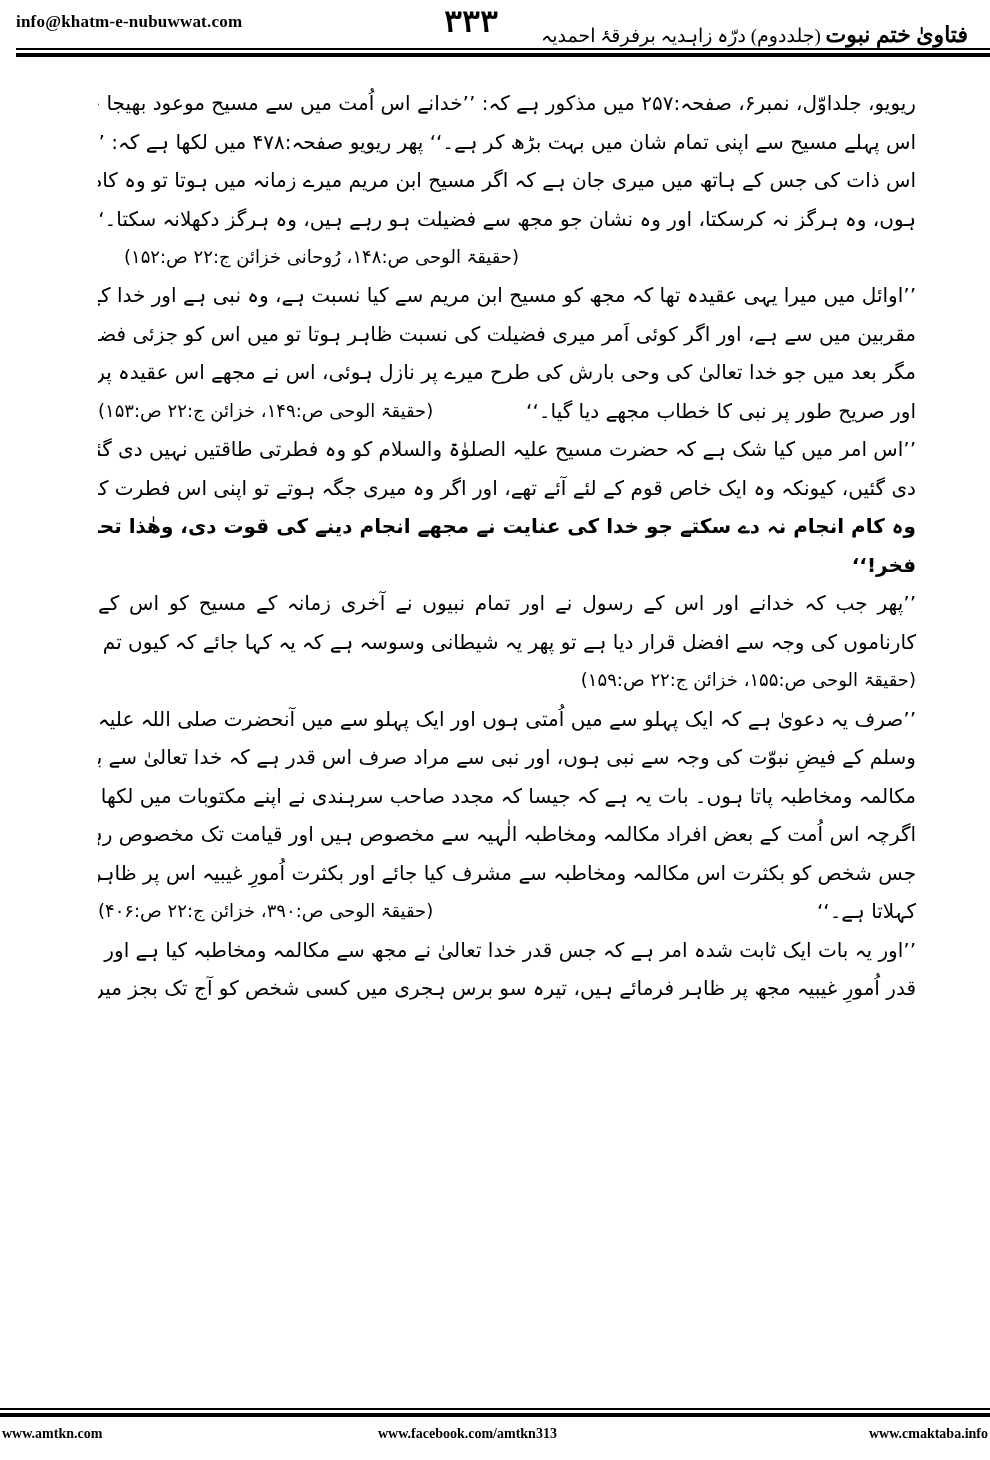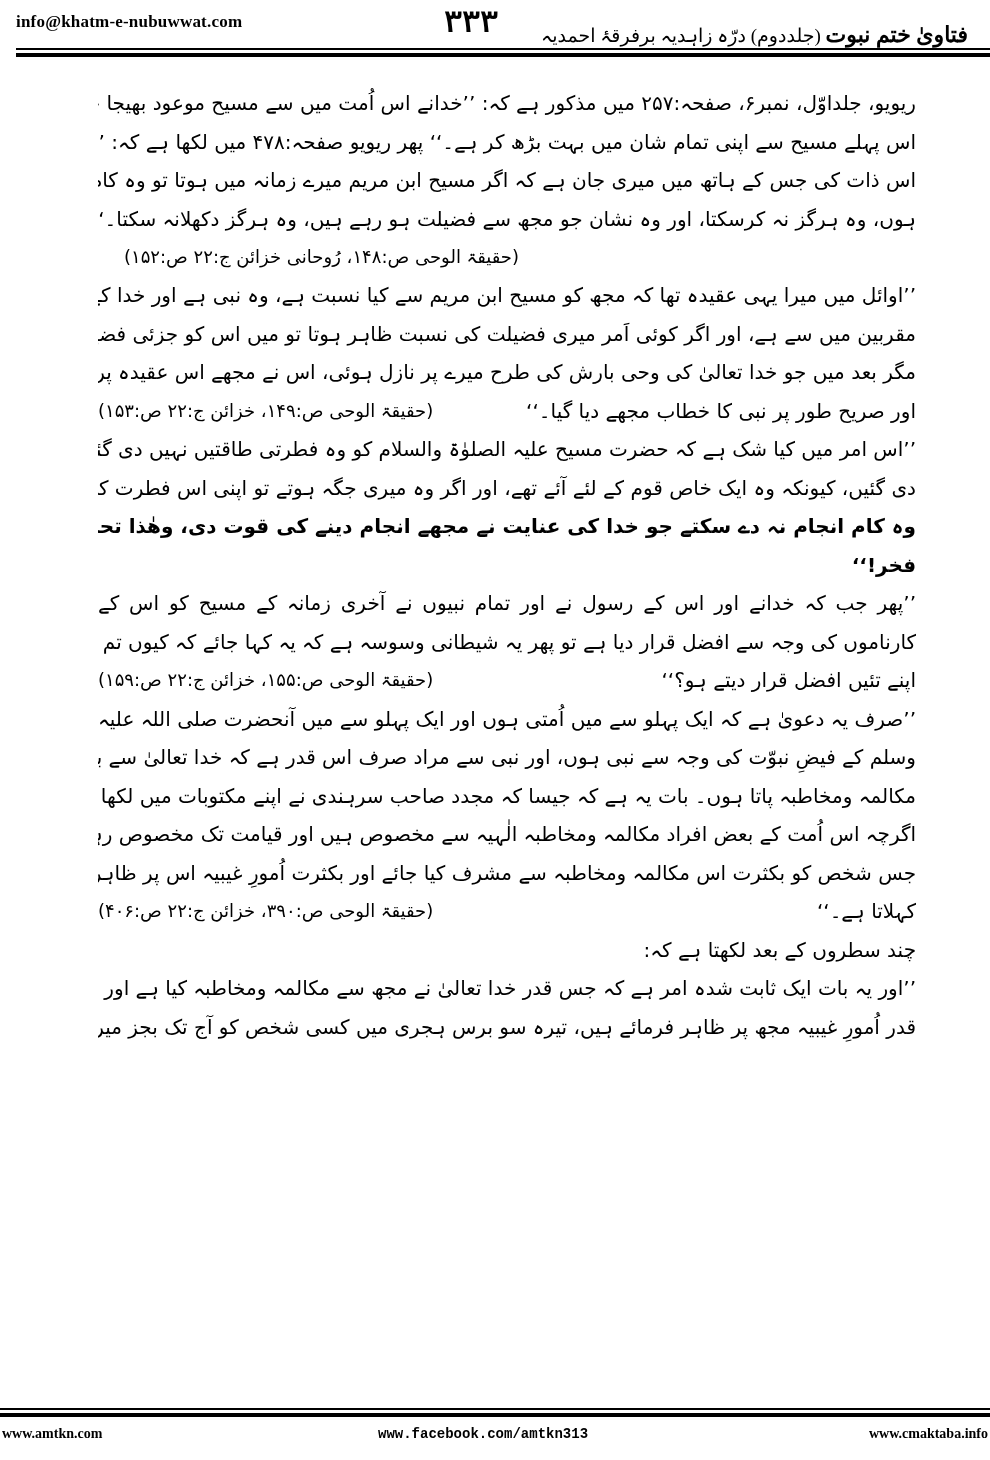--- a/index.html
+++ b/index.html
@@ -53,21 +53,21 @@
     .rule-bottom {
       position: absolute; left: 0; right: 0; top: 1408px; height: 9px;
       border-top: 2px solid #000; border-bottom: 4px solid #000; box-sizing: border-box;
     }
     .footer {
       position: absolute; left: 0; right: 0; top: 1426px; height: 24px;
       font-family: "Liberation Serif", serif; font-weight: bold; font-size: 14px;
     }
     .footer span { position: absolute; top: 0; }
     .f-left { left: 2px; }
-    .f-mid { left: 378px; font-family: Liberation Mono, monospace; }
+    .f-mid { left: 378px; }
     .f-right { right: 2px; }
   </style>
 </head>
 <body>
 
 <div class="header">
   <span class="hdr-email">info@khatm-e-nubuwwat.com</span>
   <span class="hdr-pageno">٣٣٣</span>
   <span class="hdr-title">
     <span class="main">فتاویٰ ختم نبوت</span>
@@ -102,38 +102,36 @@
     <div class="line bold">وہ کام انجام نہ دے سکتے جو خدا کی عنایت نے مجھے انجام دینے کی قوت دی، وھٰذا تحدیث نعمۃ اللہ و لا</div>
     <div class="line cite-row">
       <span class="bold">فخر!‘‘</span>
     </div>
   </div>
 
   <div>
     <div class="line">’’پھر جب کہ خدانے اور اس کے رسول نے اور تمام نبیوں نے آخری زمانہ کے مسیح کو اس کے</div>
     <div class="line">کارناموں کی وجہ سے افضل قرار دیا ہے تو پھر یہ شیطانی وسوسہ ہے کہ یہ کہا جائے کہ کیوں تم مسیح ابن مریم سے</div>
     <div class="line cite-row">
-      <span>اپنے تئیں افضل قرار دیتے ہو؟‘‘</span>
       <span class="cite">(حقیقۃ الوحی ص:۱۵۵، خزائن ج:۲۲ ص:۱۵۹)</span>
     </div>
   </div>
 
   <div>
     <div class="line">’’صرف یہ دعویٰ ہے کہ ایک پہلو سے میں اُمتی ہوں اور ایک پہلو سے میں آنحضرت صلی اللہ علیہ</div>
     <div class="line">وسلم کے فیضِ نبوّت کی وجہ سے نبی ہوں، اور نبی سے مراد صرف اس قدر ہے کہ خدا تعالیٰ سے بکثرت شرفِ</div>
     <div class="line">مکالمہ ومخاطبہ پاتا ہوں۔ بات یہ ہے کہ جیسا کہ مجدد صاحب سرہندی نے اپنے مکتوبات میں لکھا ہے کہ</div>
     <div class="line">اگرچہ اس اُمت کے بعض افراد مکالمہ ومخاطبہ الٰہیہ سے مخصوص ہیں اور قیامت تک مخصوص رہیں گے، لیکن</div>
     <div class="line">جس شخص کو بکثرت اس مکالمہ ومخاطبہ سے مشرف کیا جائے اور بکثرت اُمورِ غیبیہ اس پر ظاہر کیے جائیں وہ نبی</div>
     <div class="line cite-row">
       <span>کہلاتا ہے۔‘‘</span>
       <span class="cite">(حقیقۃ الوحی ص:۳۹۰، خزائن ج:۲۲ ص:۴۰۶)</span>
     </div>
   </div>
 
-  <div class="line short">چند سطروں کے بعد لکھتا ہے کہ:</div>
 
   <div>
     <div class="line">’’اور یہ بات ایک ثابت شدہ امر ہے کہ جس قدر خدا تعالیٰ نے مجھ سے مکالمہ ومخاطبہ کیا ہے اور جس</div>
     <div class="line">قدر اُمورِ غیبیہ مجھ پر ظاہر فرمائے ہیں، تیرہ سو برس ہجری میں کسی شخص کو آج تک بجز میرے یہ نعمت عطا نہیں کی</div>
   </div>
 </div>
 
 <div class="rule-bottom"></div>
 <div class="footer">
   <span class="f-left">www.amtkn.com</span>

